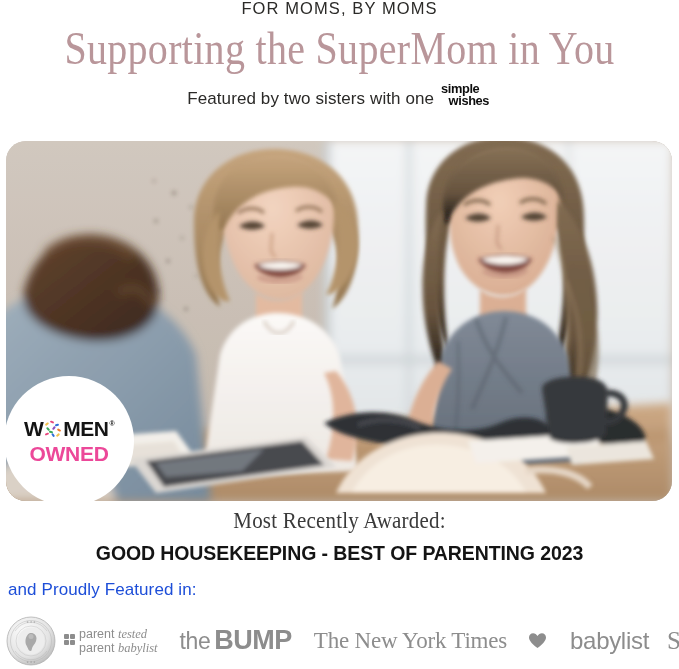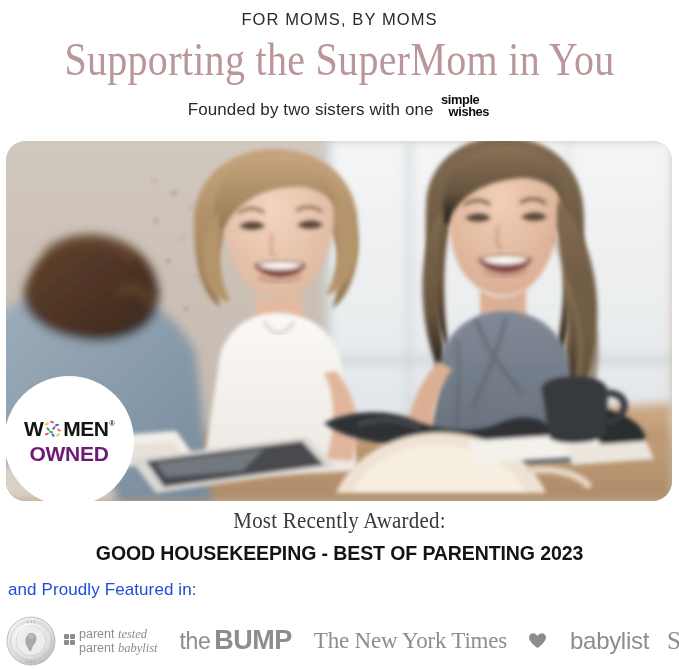--- a/index.html
+++ b/index.html
@@ -23,21 +23,21 @@
   }
 
   
   .eyebrow {
     text-align: center;
     font-family: "Liberation Sans", sans-serif;
     font-size: 16.5px;
     letter-spacing: 1.1px;
     color: #2b2a28;
     line-height: 1;
-    padding-top: 11px;
+    padding-top: 0;
     font-weight: 400;
   }
   .headline {
     text-align: center;
     font-family: "Liberation Serif", serif;
     font-size: 40px;
     line-height: 1.06;
     color: #b9969a;
     font-weight: 400;
     letter-spacing: 0.3px;
@@ -126,21 +126,21 @@
     letter-spacing: -0.5px;
     color: #141414;
     line-height: 1;
     position: relative;
   }
   .wo-line2 {
     font-family: "Liberation Sans", sans-serif;
     font-weight: bold;
     font-size: 21px;
     letter-spacing: -0.3px;
-    color: #701a75;
+    color: #ec4899;
     line-height: 1;
     margin-top: 4px;
   }
   .wo-reg {
     font-size: 7px;
     vertical-align: super;
     font-weight: bold;
     margin-left: 1px;
     position: relative;
     top: -5px;
@@ -303,21 +303,21 @@
 </head>
 <body>
 
 <div class="page">
 
   <div class="eyebrow">FOR MOMS, BY MOMS</div>
 
   <div class="headline">Supporting the SuperMom in You</div>
 
   <div class="founded-row">
-    <span class="founded-text">Founded by two sisters with one</span>
+    <span class="founded-text">Featured by two sisters with one</span>
     <span class="sw-logo">
       <span class="sw-line1">simple</span>
       <span class="sw-line2">wishes</span>
     </span>
   </div>
 
   <div class="hero">
     <svg viewBox="0 0 666 360" preserveAspectRatio="xMidYMid slice">
       <defs>
         <linearGradient id="wallG" x1="0" y1="0" x2="0" y2="1">

